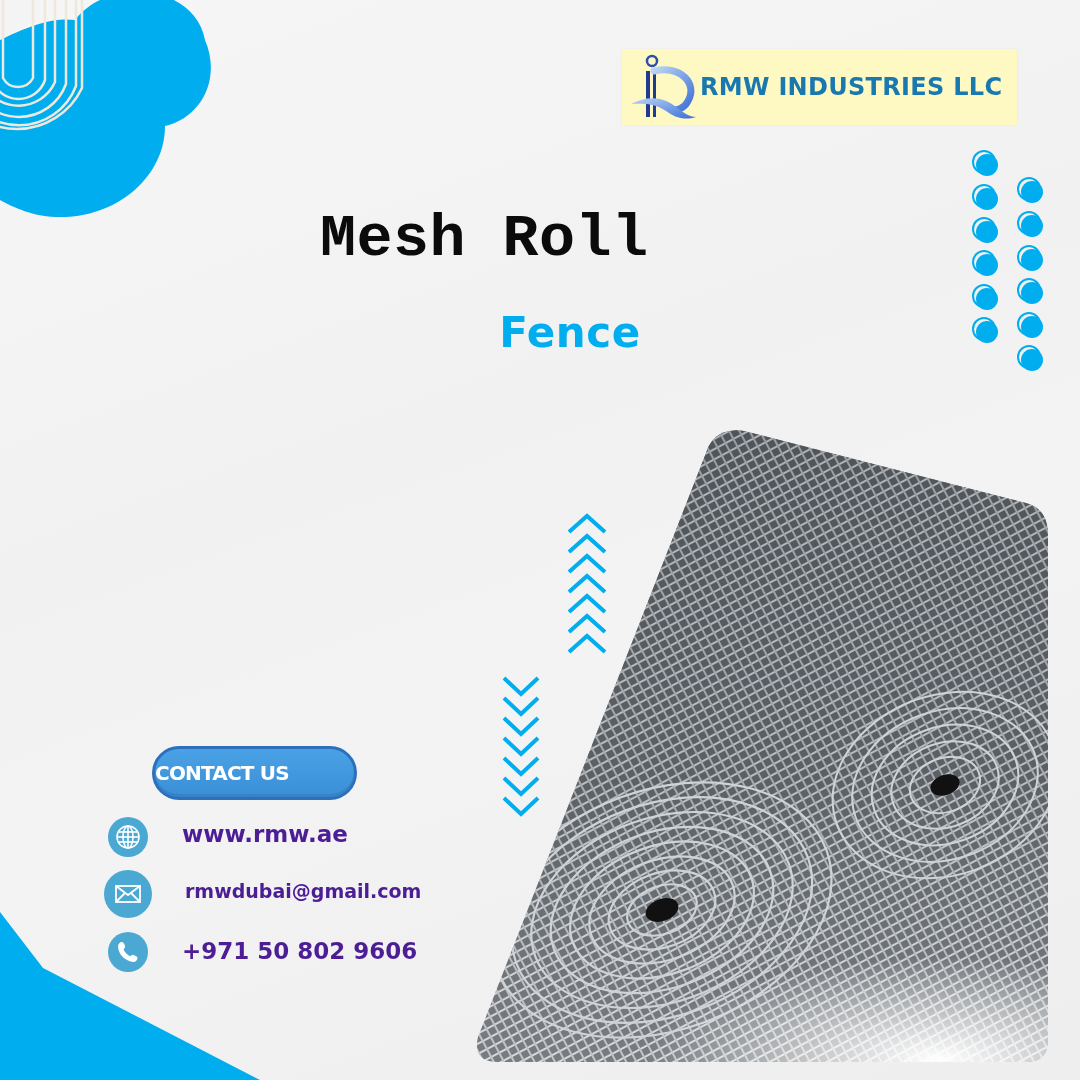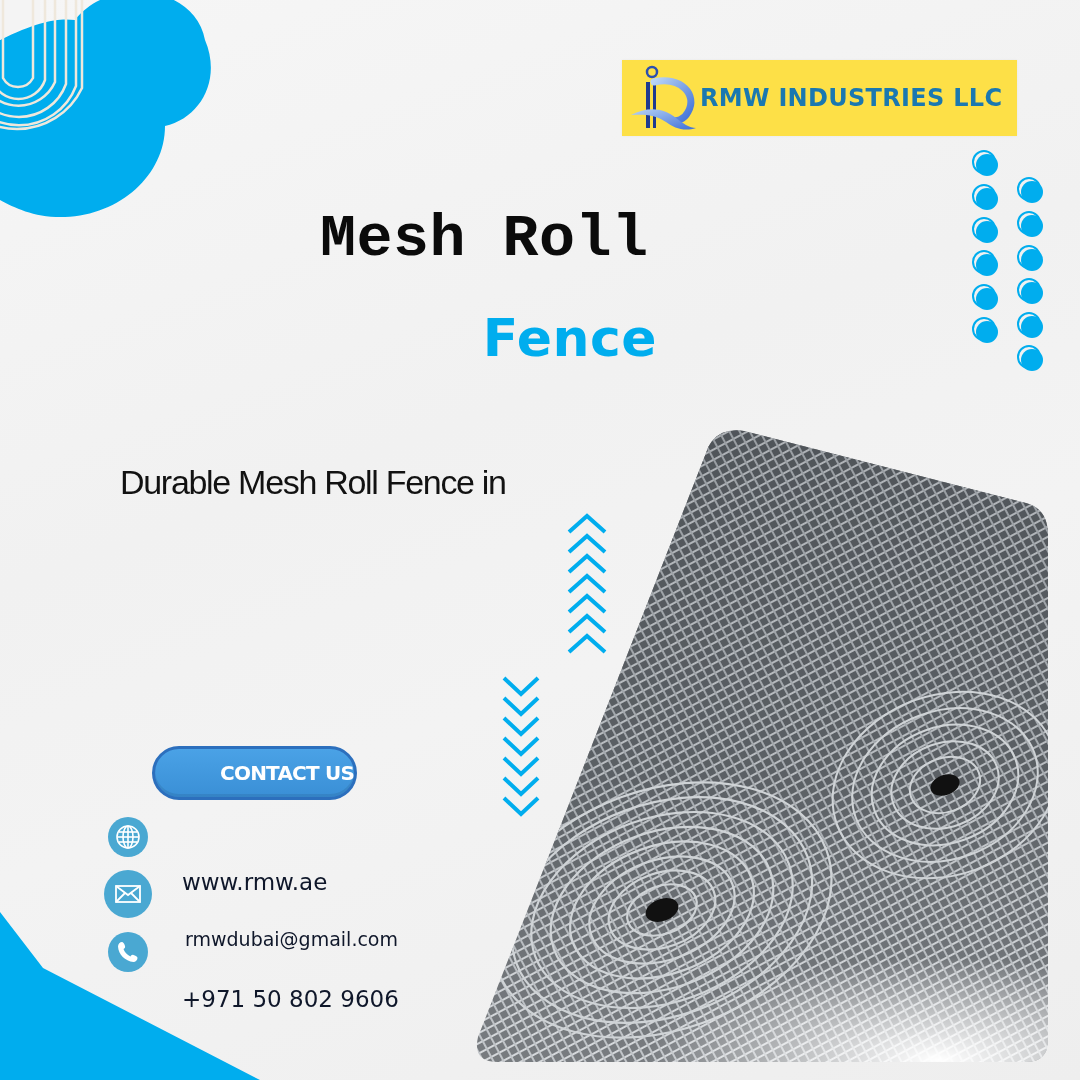--- a/index.html
+++ b/index.html
@@ -12,22 +12,22 @@
   .abs { position: absolute; }
 
   
   #cloud { left: 0; top: 0; width: 215px; height: 218px; }
 
   
   #wedge { left: 0; top: 0; width: 1080px; height: 1080px; pointer-events: none; }
 
   
   #logo {
-    left: 622px; top: 60px; width: 395px; height: 76px;
-    background: #fde047;
+    left: 622px; top: 49px; width: 395px; height: 76px;
+    background: #fef9c3;
     display: flex; align-items: center;
     box-shadow: 0 0 2px rgba(0,0,0,0.06);
   }
   #logo-mark { width: 70px; height: 76px; margin-left: 4px; }
   #logo-text {
     font-family: "DejaVu Sans", sans-serif;
     font-weight: bold; font-size: 24px; letter-spacing: 0.3px;
     color: #1a78b0; margin-left: 4px; white-space: nowrap;
   }
 
@@ -36,21 +36,21 @@
 
   
   #title-line1 {
     left: 320px; top: 205px; width: 490px; text-align: left;
     font-family: Liberation Mono, monospace; font-weight: bold;
     font-size: 60px; color: #0b0b0b; letter-spacing: 0.5px;
   }
   #title-line2 {
     left: 320px; top: 308px; width: 500px; text-align: center;
     font-family: "DejaVu Sans", sans-serif; font-weight: bold;
-    font-size: 52px; color: #00adee; letter-spacing: 0.5px;
+    font-size: 42px; color: #00adee; letter-spacing: 0.5px;
   }
 
   
   #desc {
     left: 120px; top: 455px; width: 440px;
     font-family: "Liberation Sans", sans-serif;
     font-size: 34px; line-height: 54px; color: #121212;
     letter-spacing: -1.3px;
   }
 
@@ -61,35 +61,35 @@
   
   #product { left: 470px; top: 425px; width: 585px; height: 645px; }
 
   
   #contact-btn {
     left: 152px; top: 746px; width: 205px; height: 54px;
     border-radius: 27px;
     background: linear-gradient(#4aa2e6, #3a8fd6);
     border: 3px solid #2c6fbd;
     box-shadow: inset 0 -3px 0 rgba(0,0,0,0.08);
-    display: flex; align-items: center; justify-content: flex-end;
+    display: flex; align-items: center; justify-content: flex-start;
     cursor: pointer;
   }
   #contact-label {
     color: #ffffff; font-family: "DejaVu Sans", sans-serif;
     font-weight: bold; font-size: 20px; letter-spacing: -0.8px;
   }
 
   .c-icon {
     position: absolute; border-radius: 50%;
     background: #4aa8d2; display: flex; align-items: center; justify-content: center;
   }
   .c-text {
     position: absolute; font-family: "DejaVu Sans", sans-serif;
-    font-weight: normal; color: #0f172a; white-space: nowrap; margin-top: 48px;
+    font-weight: bold; color: #4c1d95; white-space: nowrap;
   }
   #ic-web { left: 108px; top: 817px; width: 40px; height: 40px; }
   #ic-mail { left: 104px; top: 870px; width: 48px; height: 48px; }
   #ic-phone { left: 108px; top: 932px; width: 40px; height: 40px; }
   #tx-web { left: 182px; top: 821px; font-size: 23px; }
   #tx-mail { left: 185px; top: 880px; font-size: 19px; }
   #tx-phone { left: 182px; top: 938px; font-size: 23px; }
 </style>
 </head>
 <body>
@@ -176,21 +176,20 @@
   <svg class="dot" style="left:1017px;top:345px" viewBox="0 0 28 28">
       <circle cx="12" cy="12" r="11" fill="none" stroke="#00adee" stroke-width="2"></circle>
       <circle cx="15" cy="15" r="11" fill="#00adee"></circle>
     </svg>
 </div>
 
 <div id="title-line1" class="abs">Mesh Roll</div>
 <div id="title-line2" class="abs">Fence</div>
 
 <div id="desc" class="abs">
-  <div>Durable Mesh Roll Fence in</div>
 </div>
 
 <svg id="product" class="abs" viewBox="0 0 585 645">
   <defs>
     <clipPath id="pclip">
       <path d="M252,8 Q262,4 274,6 L556,78 Q578,84 578,110 L578,615 Q578,637 556,637 L28,637 Q2,637 8,612 L236,28 Q240,14 252,8 Z"></path>
     </clipPath>
     <linearGradient id="bgG" x1="0" y1="0" x2="0" y2="1">
       <stop offset="0" stop-color="#5a5e63"></stop>
       <stop offset="0.55" stop-color="#8a8e92"></stop>

